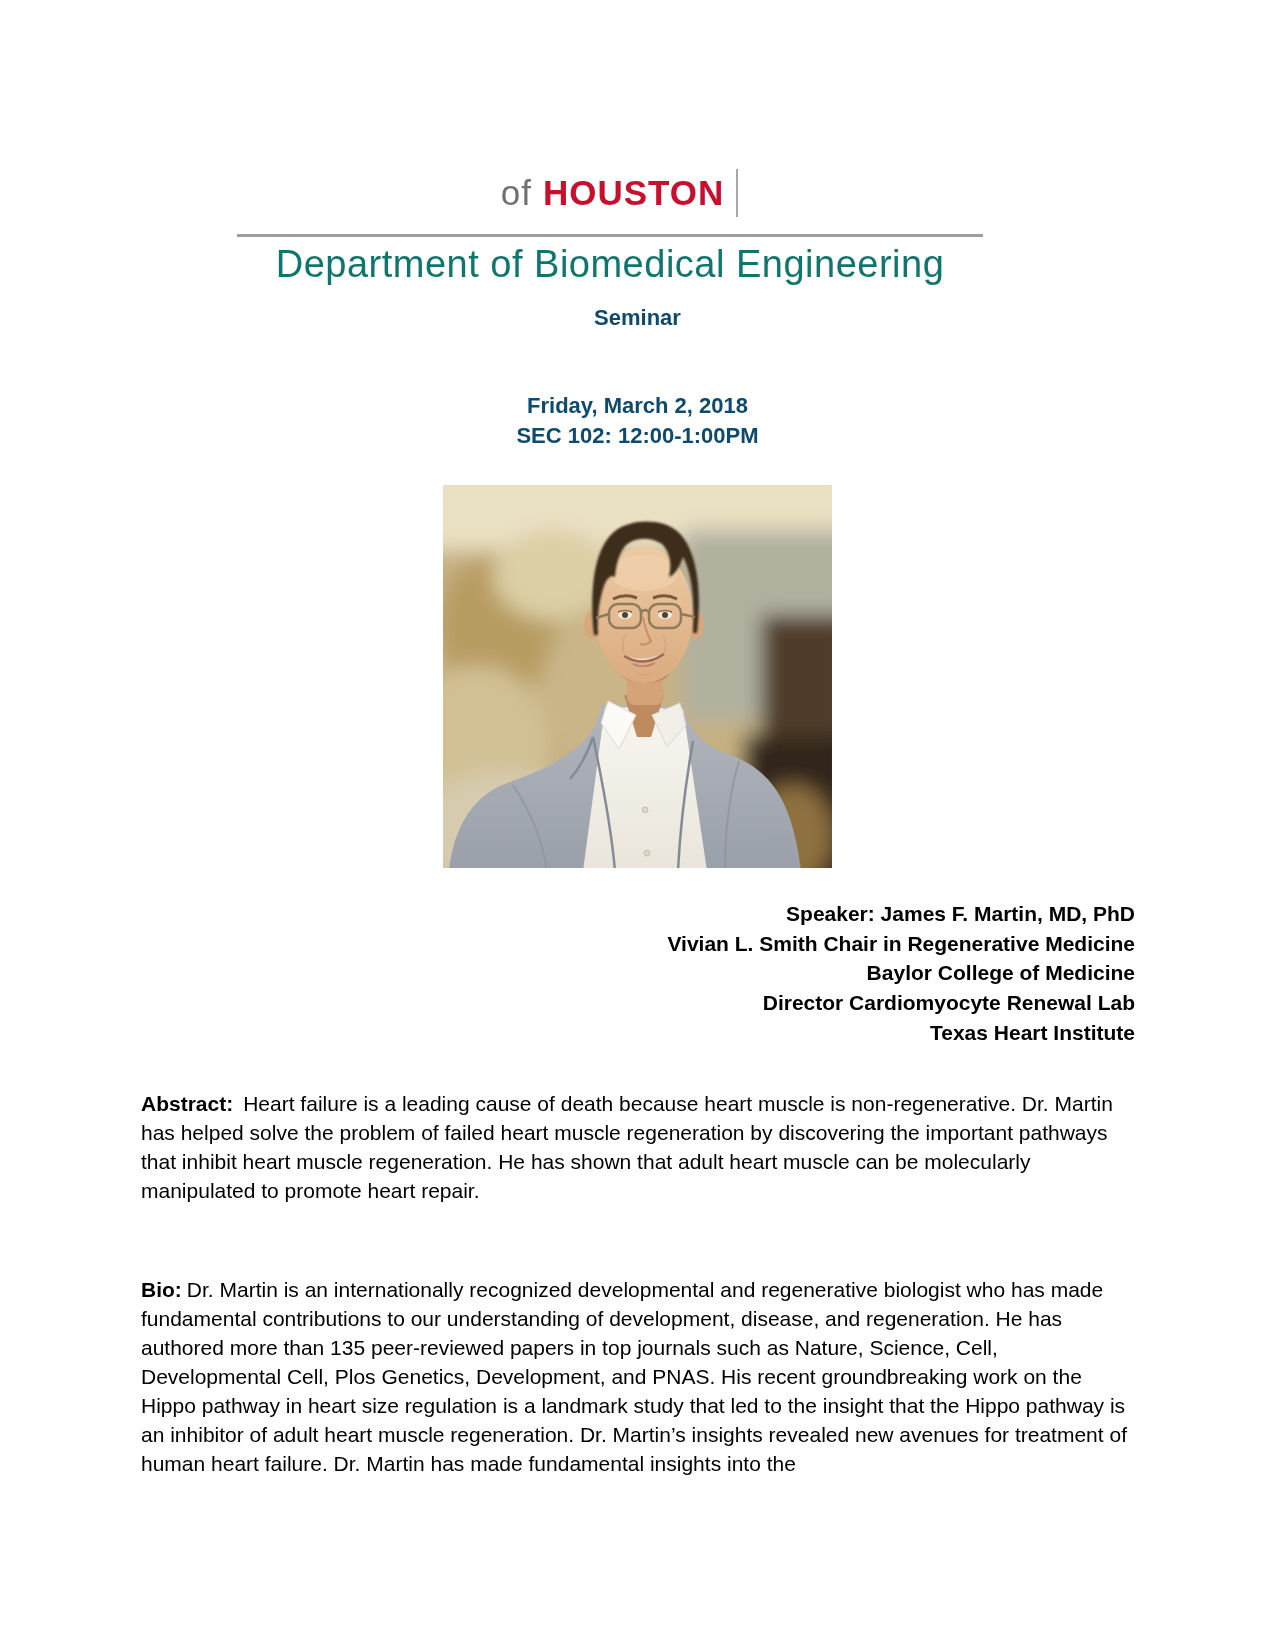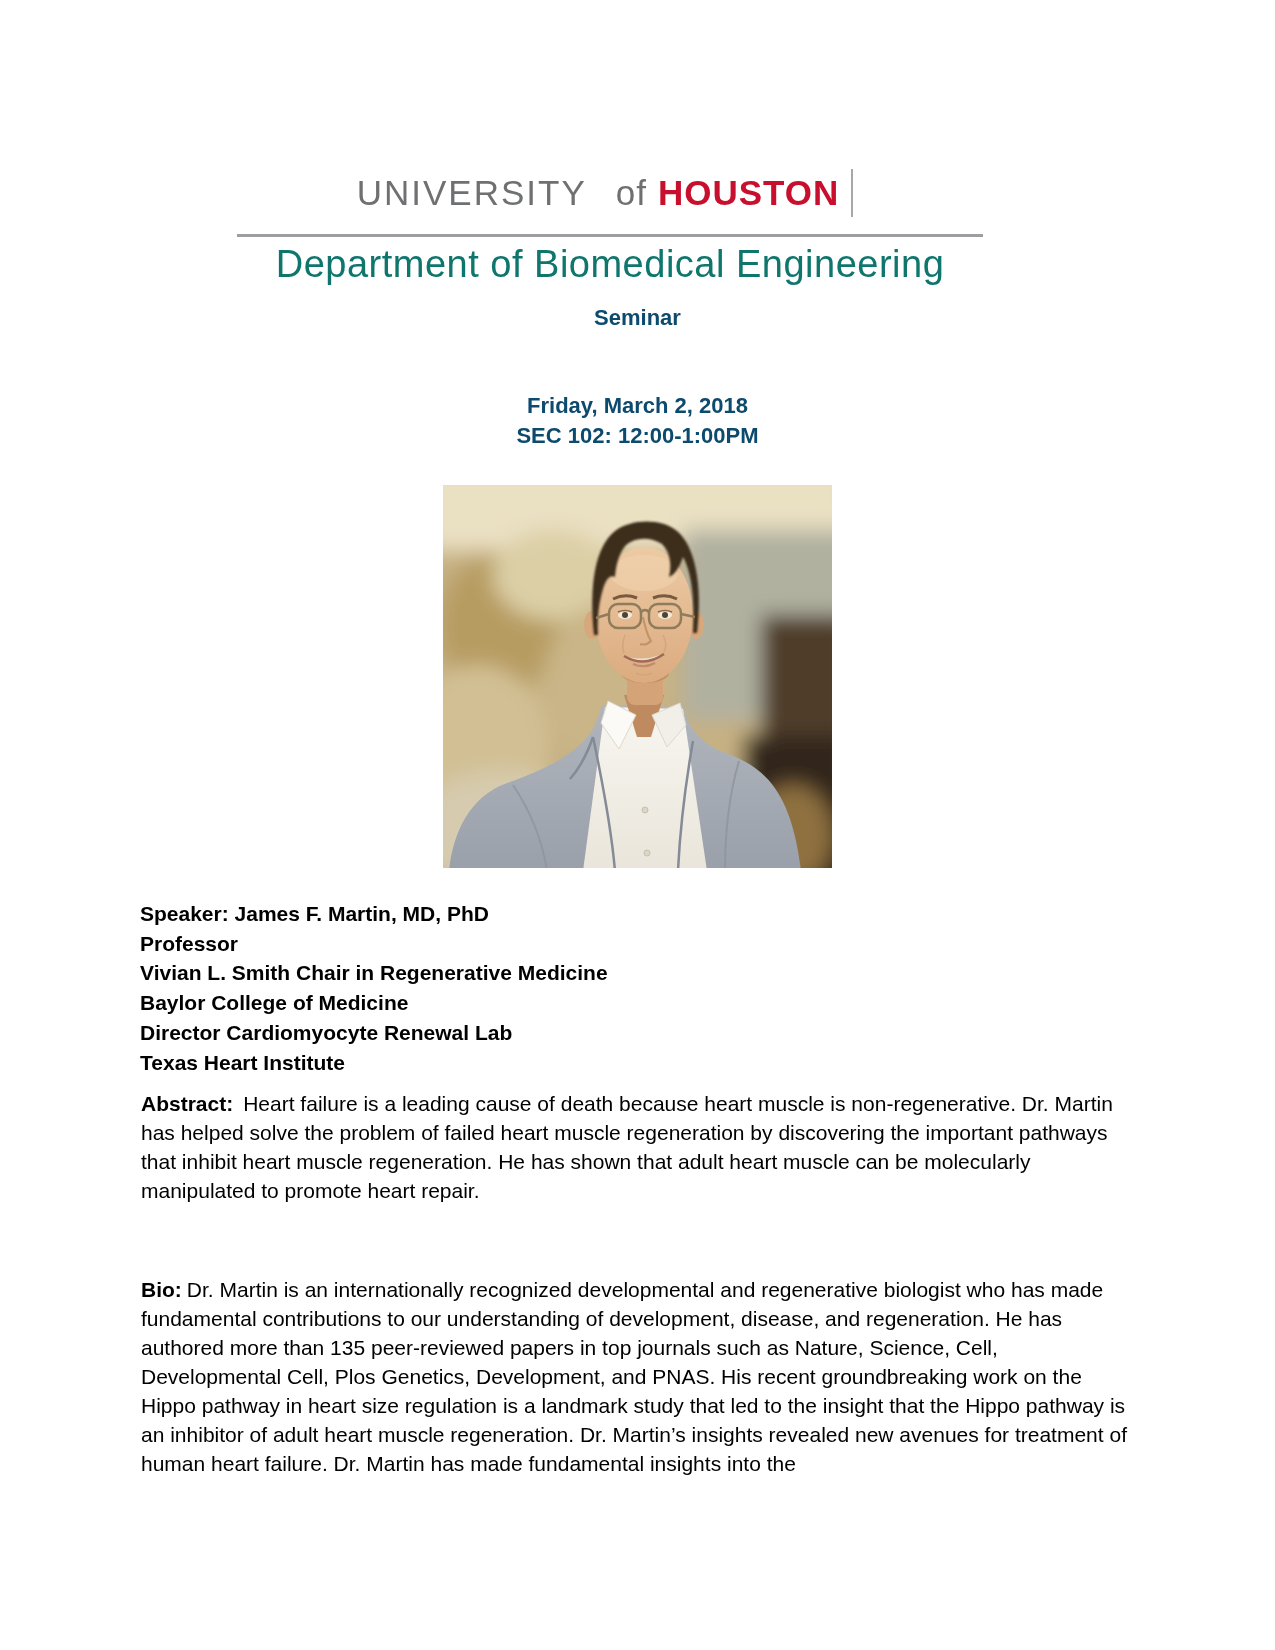--- a/index.html
+++ b/index.html
@@ -19,38 +19,37 @@
   .logo-dept{margin-top:6px;text-align:center;font-size:38px;color:#0f766e;letter-spacing:0.5px;}
   
   .seminar-head{position:absolute;left:140px;top:302px;width:995px;text-align:center;
     font-weight:bold;font-size:22px;line-height:31px;color:#0c4a6e;}
   .seminar-when{position:absolute;left:140px;top:391px;width:995px;text-align:center;
     font-weight:bold;font-size:22px;line-height:30px;color:#0c4a6e;}
   
   .photo{position:absolute;left:443px;top:485px;width:389px;height:383px;}
   .photo svg{display:block;width:100%;height:100%;}
   
-  .speaker-block{position:absolute;left:140px;top:899px;width:995px;text-align:left;
+  .speaker-block{position:absolute;left:140px;top:899px;width:995px;text-align:right;
     font-weight:bold;font-size:21px;line-height:29.7px;color:#000;}
   
   .para{position:absolute;left:141px;width:995px;margin:0;font-size:21px;line-height:29px;color:#000;text-align:left;}
   .para-abstract{top:1089px;}
   .para-bio{top:1275px;}
   .plabel{font-weight:bold;}
   .plabel-abs{padding-right:10px;}
   .plabel-bio{padding-right:5px;}
 </style>
 </head>
 <body>
 
 <div class="page">
 
   <header class="logo-block">
     <div class="logo-line1">
-      <span class="lg-univ">UNIVERSITY</span>
         <span class="lg-of">of</span>
       <span class="lg-houston">HOUSTON</span>
       <span class="lg-divider"></span>
     </div>
     <div class="logo-rule"></div>
     <div class="logo-dept">Department of Biomedical Engineering</div>
   </header>
 
   <section class="seminar-head">
     <div>Seminar</div>
@@ -151,21 +150,20 @@
       <path d="M 190 179 Q 201 184 212 178" stroke="#c08a6d" stroke-width="2" fill="none"></path>
 
       <path d="M 182 150 Q 178 160 181 168" stroke="#cf9f78" stroke-width="1.5" fill="none" opacity="0.7"></path>
       <path d="M 220 150 Q 225 160 221 167" stroke="#cf9f78" stroke-width="1.5" fill="none" opacity="0.7"></path>
       <path d="M 193 188 Q 201 192 209 188" stroke="#cf9f78" stroke-width="1.5" fill="none" opacity="0.6"></path>
     </svg>
   </div>
 
   <section class="speaker-block">
     <div>Speaker: James F. Martin, MD, PhD</div>
-    <div>Professor</div>
     <div>Vivian L. Smith Chair in Regenerative Medicine</div>
     <div>Baylor College of Medicine</div>
     <div>Director Cardiomyocyte Renewal Lab</div>
     <div>Texas Heart Institute</div>
   </section>
 
   <p class="para para-abstract"><span class="plabel plabel-abs">Abstract:</span><span>Heart failure is a leading cause of death because heart muscle is non-regenerative. Dr. Martin has helped solve the problem of failed heart muscle regeneration by discovering the important pathways that inhibit heart muscle regeneration. He has shown that adult heart muscle can be molecularly manipulated to promote heart repair.</span></p>
 
   <p class="para para-bio"><span class="plabel plabel-bio">Bio:</span><span>Dr. Martin is an internationally recognized developmental and regenerative biologist who has made fundamental contributions to our understanding of development, disease, and regeneration. He has authored more than 135 peer-reviewed papers in top journals such as Nature, Science, Cell, Developmental Cell, Plos Genetics, Development, and PNAS. His recent groundbreaking work on the Hippo pathway in heart size regulation is a landmark study that led to the insight that the Hippo pathway is an inhibitor of adult heart muscle regeneration. Dr. Martin’s insights revealed new avenues for treatment of human heart failure. Dr. Martin has made fundamental insights into the</span></p>
 

